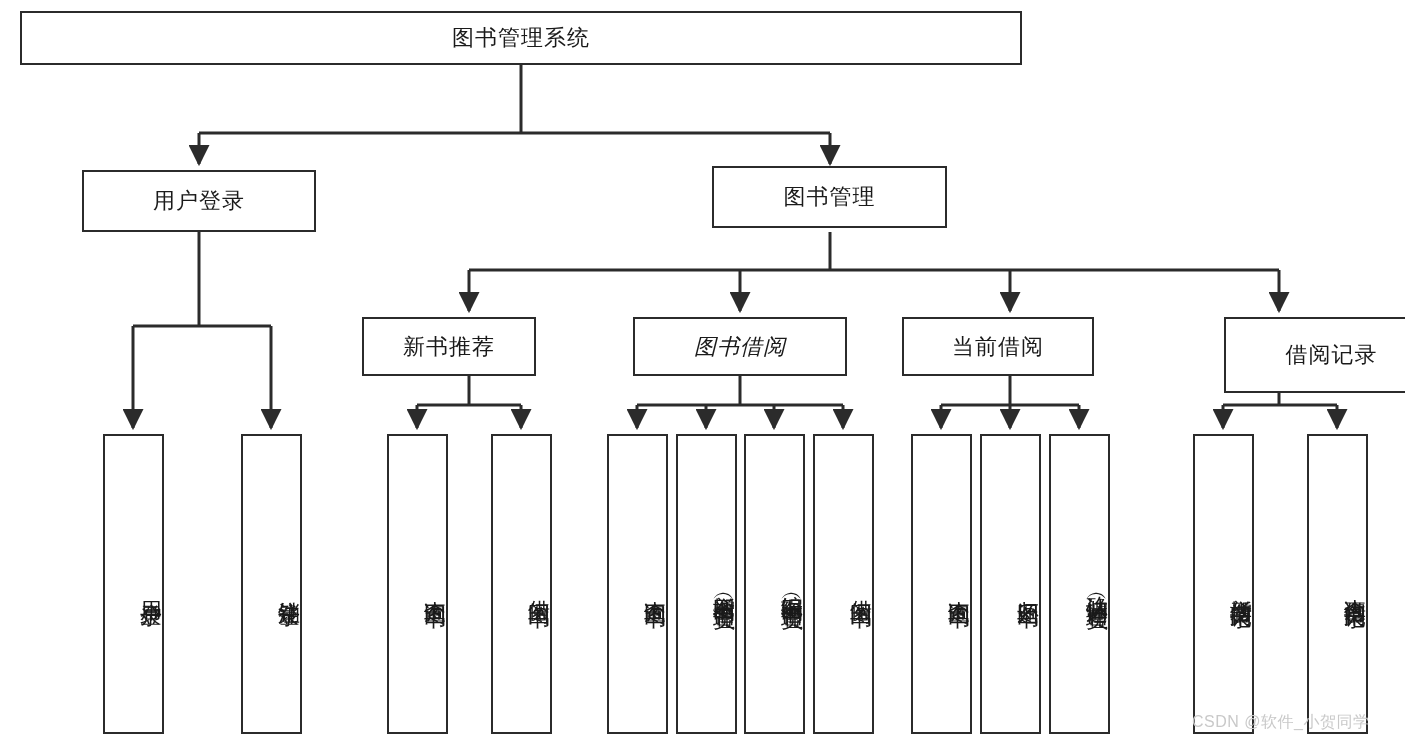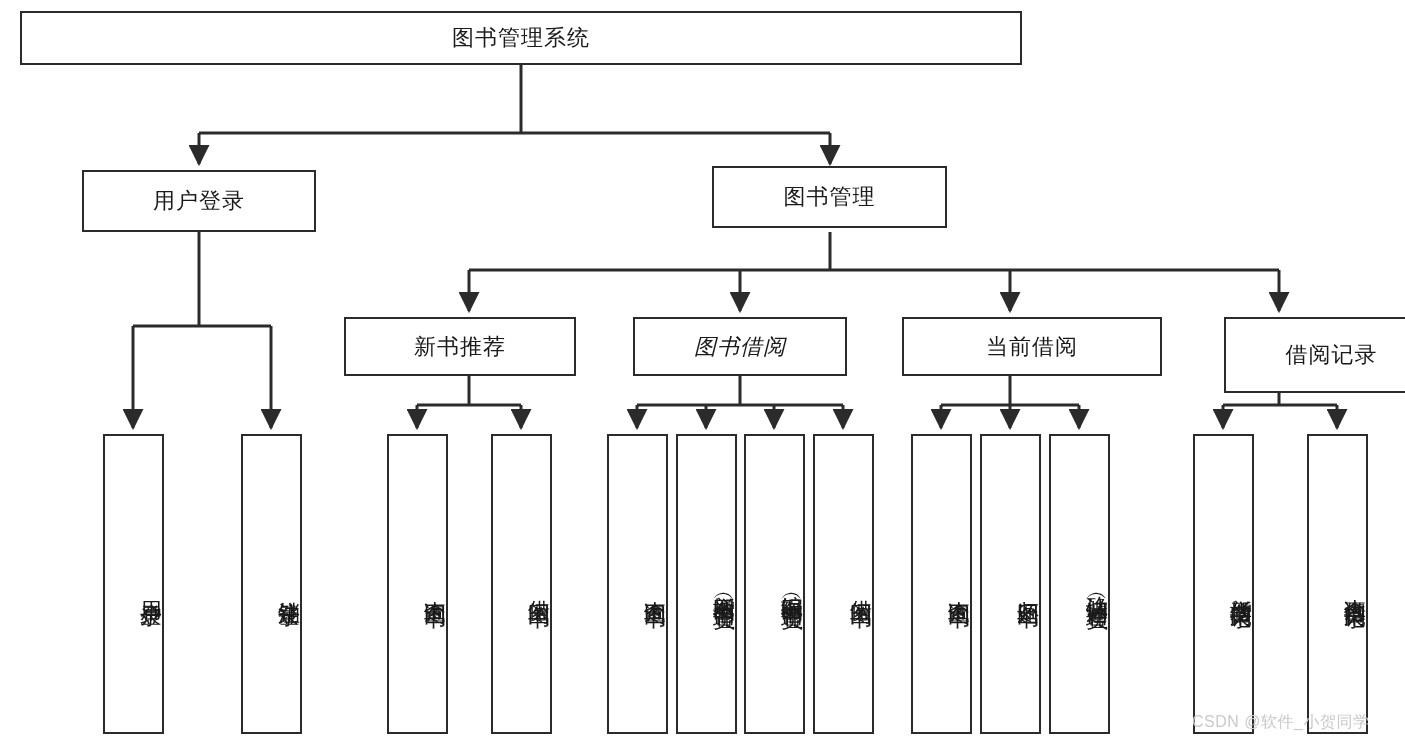--- a/index.html
+++ b/index.html
@@ -119,27 +119,27 @@
     <span class="node-label">图书管理系统</span>
   </div>
 
   <div class="node horiz" style="left:82px; top:170px; width:234px; height:62px;">
     <span class="node-label">用户登录</span>
   </div>
   <div class="node horiz" style="left:712px; top:166px; width:235px; height:62px;">
     <span class="node-label">图书管理</span>
   </div>
 
-  <div class="node horiz" style="left:344px; top:317px; width:232px; height:59px;">
+  <div class="node horiz" style="left:362px; top:317px; width:174px; height:59px;">
     <span class="node-label">新书推荐</span>
   </div>
   <div class="node horiz" style="left:633px; top:317px; width:214px; height:59px;font-style:italic;">
     <span class="node-label">图书借阅</span>
   </div>
-  <div class="node horiz" style="left:902px; top:317px; width:260px; height:59px;">
+  <div class="node horiz" style="left:902px; top:317px; width:192px; height:59px;">
     <span class="node-label">当前借阅</span>
   </div>
   <div class="node horiz" style="left:1224px; top:317px; width:215px; height:76px;">
     <span class="node-label">借阅记录</span>
   </div>
 
   <div class="node vert" style="left:103px; top:434px; width:61px; height:300px;">
     <span class="node-label">用户登录</span>
   </div>
   <div class="node vert" style="left:241px; top:434px; width:61px; height:300px;">

